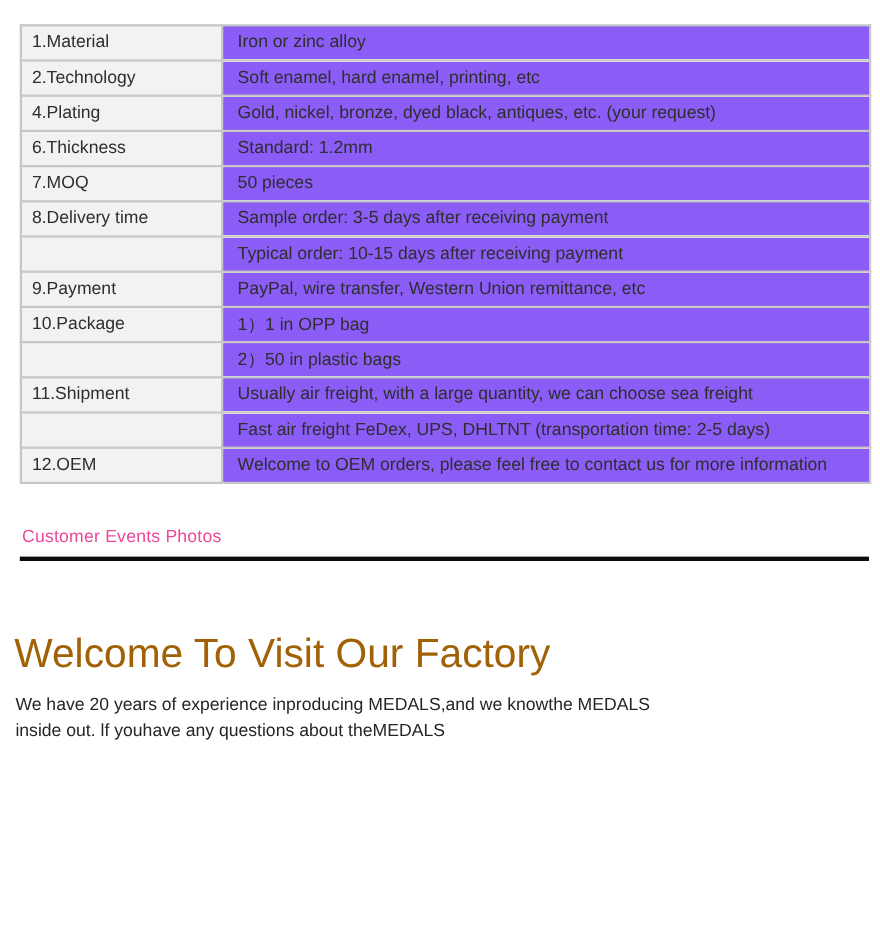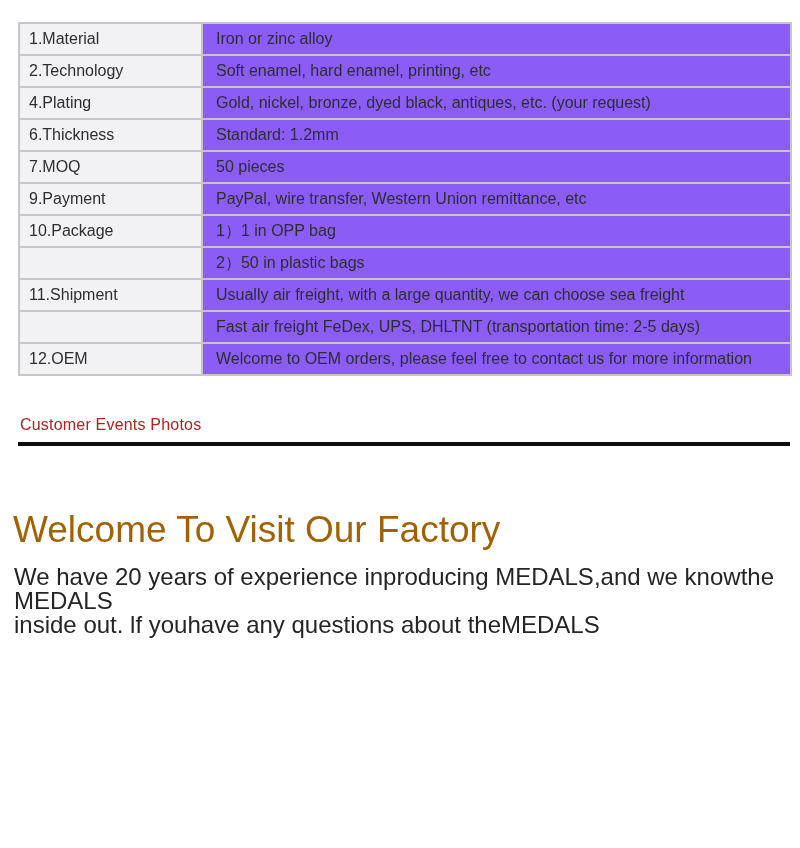--- a/index.html
+++ b/index.html
@@ -38,39 +38,39 @@
     background: #f2f2f4;
     padding: 0 6px 0 9px;
   }
   td.spec-value-cell {
     background: #8b5cf6;
     padding: 0 6px 0 13px;
   }
   .section-header {
     margin: 40px 0 0 20px;
     font-size: 16px;
-    color: #b91c1c;
+    color: #ec4899;
     letter-spacing: 0.2px;
   }
   .section-underline {
     margin: 8px 0 0 18px;
     width: 772px;
     height: 4px;
     background: #0d0d0d;
   }
   .factory-heading {
     margin: 64px 0 0 13px;
     font-size: 37px;
     font-weight: 400;
     line-height: 40px;
     color: #a16207;
   }
   .factory-description {
     margin: 15px 0 0 14px;
-    font-size: 24px;
+    font-size: 16px;
     line-height: 24px;
     color: #252525;
   }
 </style>
 </head>
 <body>
 
 <div class="page">
 
   <table class="spec-table">
@@ -87,20 +87,28 @@
         <td class="spec-label-cell">4.Plating</td>
         <td class="spec-value-cell">Gold, nickel, bronze, dyed black, antiques, etc. (your request)</td>
       </tr>
       <tr>
         <td class="spec-label-cell">6.Thickness</td>
         <td class="spec-value-cell">Standard: 1.2mm</td>
       </tr>
       <tr>
         <td class="spec-label-cell">7.MOQ</td>
         <td class="spec-value-cell">50 pieces</td>
+      </tr>
+      <tr>
+        <td class="spec-label-cell">8.Delivery time</td>
+        <td class="spec-value-cell">Sample order: 3-5 days after receiving payment</td>
+      </tr>
+      <tr>
+        <td class="spec-label-cell"></td>
+        <td class="spec-value-cell">Typical order: 10-15 days after receiving payment</td>
       </tr>
       <tr>
         <td class="spec-label-cell">9.Payment</td>
         <td class="spec-value-cell">PayPal, wire transfer, Western Union remittance, etc</td>
       </tr>
       <tr>
         <td class="spec-label-cell">10.Package</td>
         <td class="spec-value-cell">1）1 in OPP bag</td>
       </tr>
       <tr>

